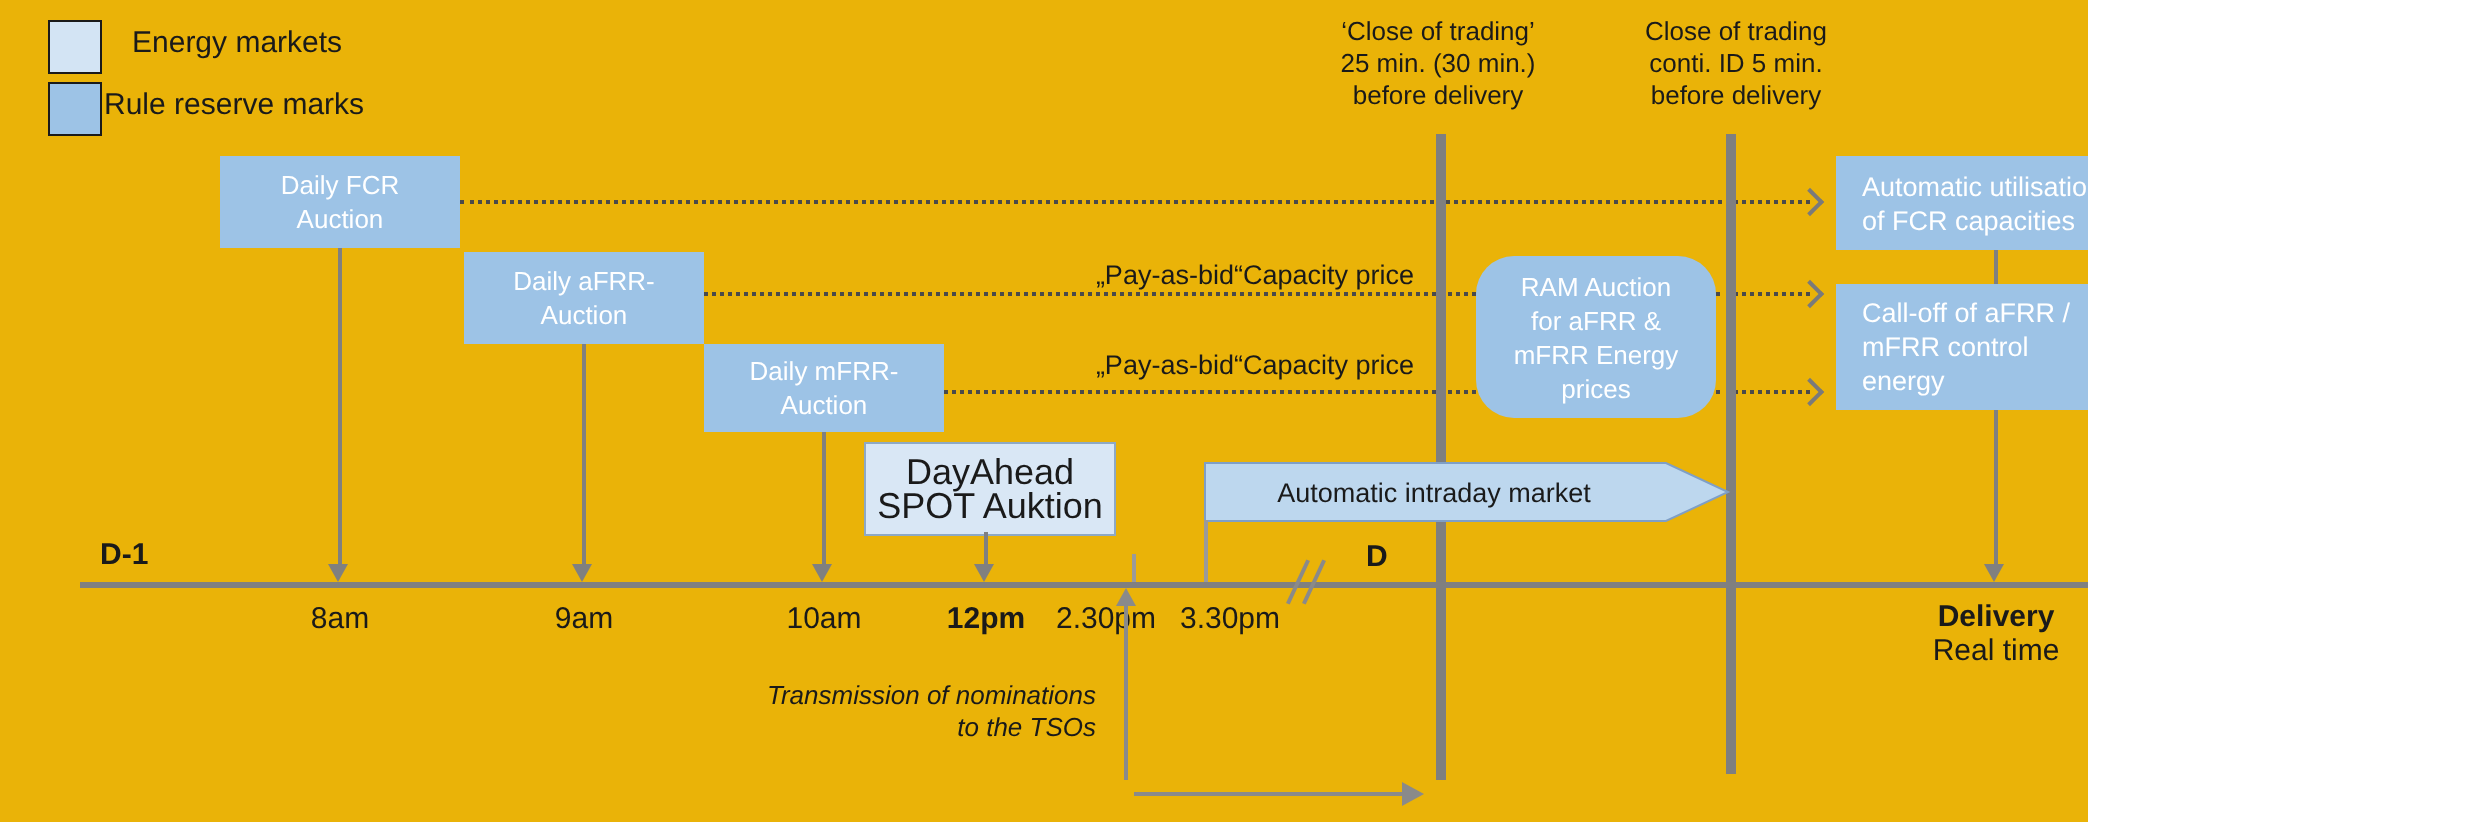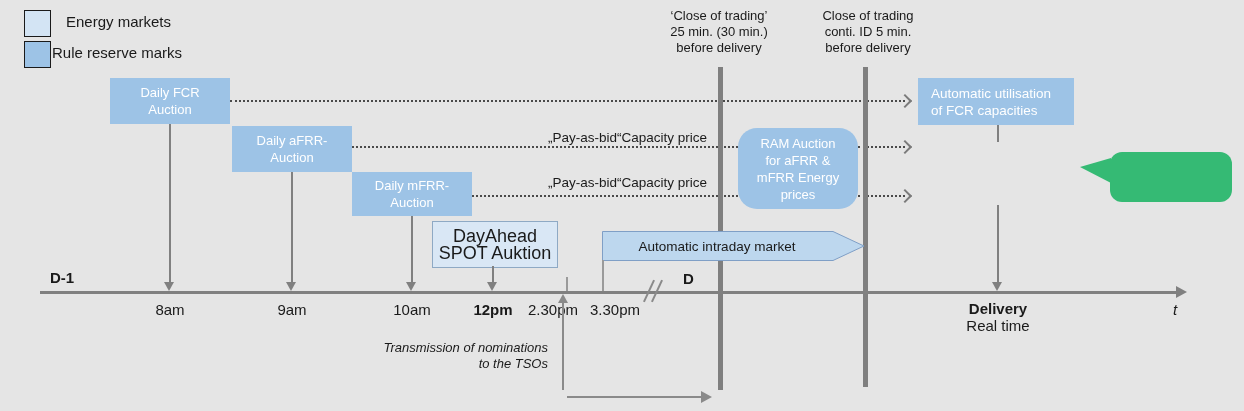--- a/index.html
+++ b/index.html
@@ -1,16 +1,16 @@
 <!DOCTYPE html>
 <html><head>
 <meta charset="utf-8">
 <style>
   html,body{margin:0;padding:0;background:#fff;}
-  .stage{position:relative;width:1244px;height:411px;background:#e5e5e5;
+  .stage{position:relative;width:1044px;height:411px;background:#eab308;
          font-family:"Liberation Sans",sans-serif;color:#1a1a1a;overflow:hidden;}
   .abs{position:absolute;}
   .pre{white-space:pre-line;}
   
   .box{position:absolute;background:#9DC3E6;color:#ffffff;display:flex;align-items:center;
        justify-content:center;text-align:center;white-space:pre-line;font-size:13px;line-height:17px;}
   .box.left{justify-content:flex-start;text-align:left;padding-left:13px;box-sizing:border-box;font-size:13.5px;}
   .lightbox{background:#D9E7F5;color:#1a1a1a;border:1px solid #8EA9C4;font-size:18px;}
   
   .dotted{position:absolute;height:0;border-top:2px dotted #4a4a4a;}
@@ -88,20 +88,23 @@
   <div class="box" style="left:352px;top:172px;width:120px;height:44px;">Daily mFRR-
 Auction</div>
   <div class="box lightbox" style="left:432px;top:221px;width:124px;height:45px;">DayAhead
 SPOT Auktion</div>
   <div class="box" style="left:738px;top:128px;width:120px;height:81px;border-radius:19px;">RAM Auction
 for aFRR &amp;
 mFRR Energy
 prices</div>
   <div class="box left" style="left:918px;top:78px;width:156px;height:47px;">Automatic utilisation
 of FCR capacities</div>
+  <div class="box left" style="left:918px;top:142px;width:156px;height:63px;">Call-off of aFRR /
+mFRR control
+energy</div>
 
   <div class="bubble" style="left:1110px;top:152px;width:122px;height:50px;">
     <div class="bubble-tail"></div>
   </div>
 
   <div class="vline" style="left:169px;top:124px;height:158px;"></div>
   <div class="arr-down" style="left:164px;top:282px;"></div>
   <div class="vline" style="left:291px;top:172px;height:110px;"></div>
   <div class="arr-down" style="left:286px;top:282px;"></div>
   <div class="vline" style="left:411px;top:216px;height:66px;"></div>

